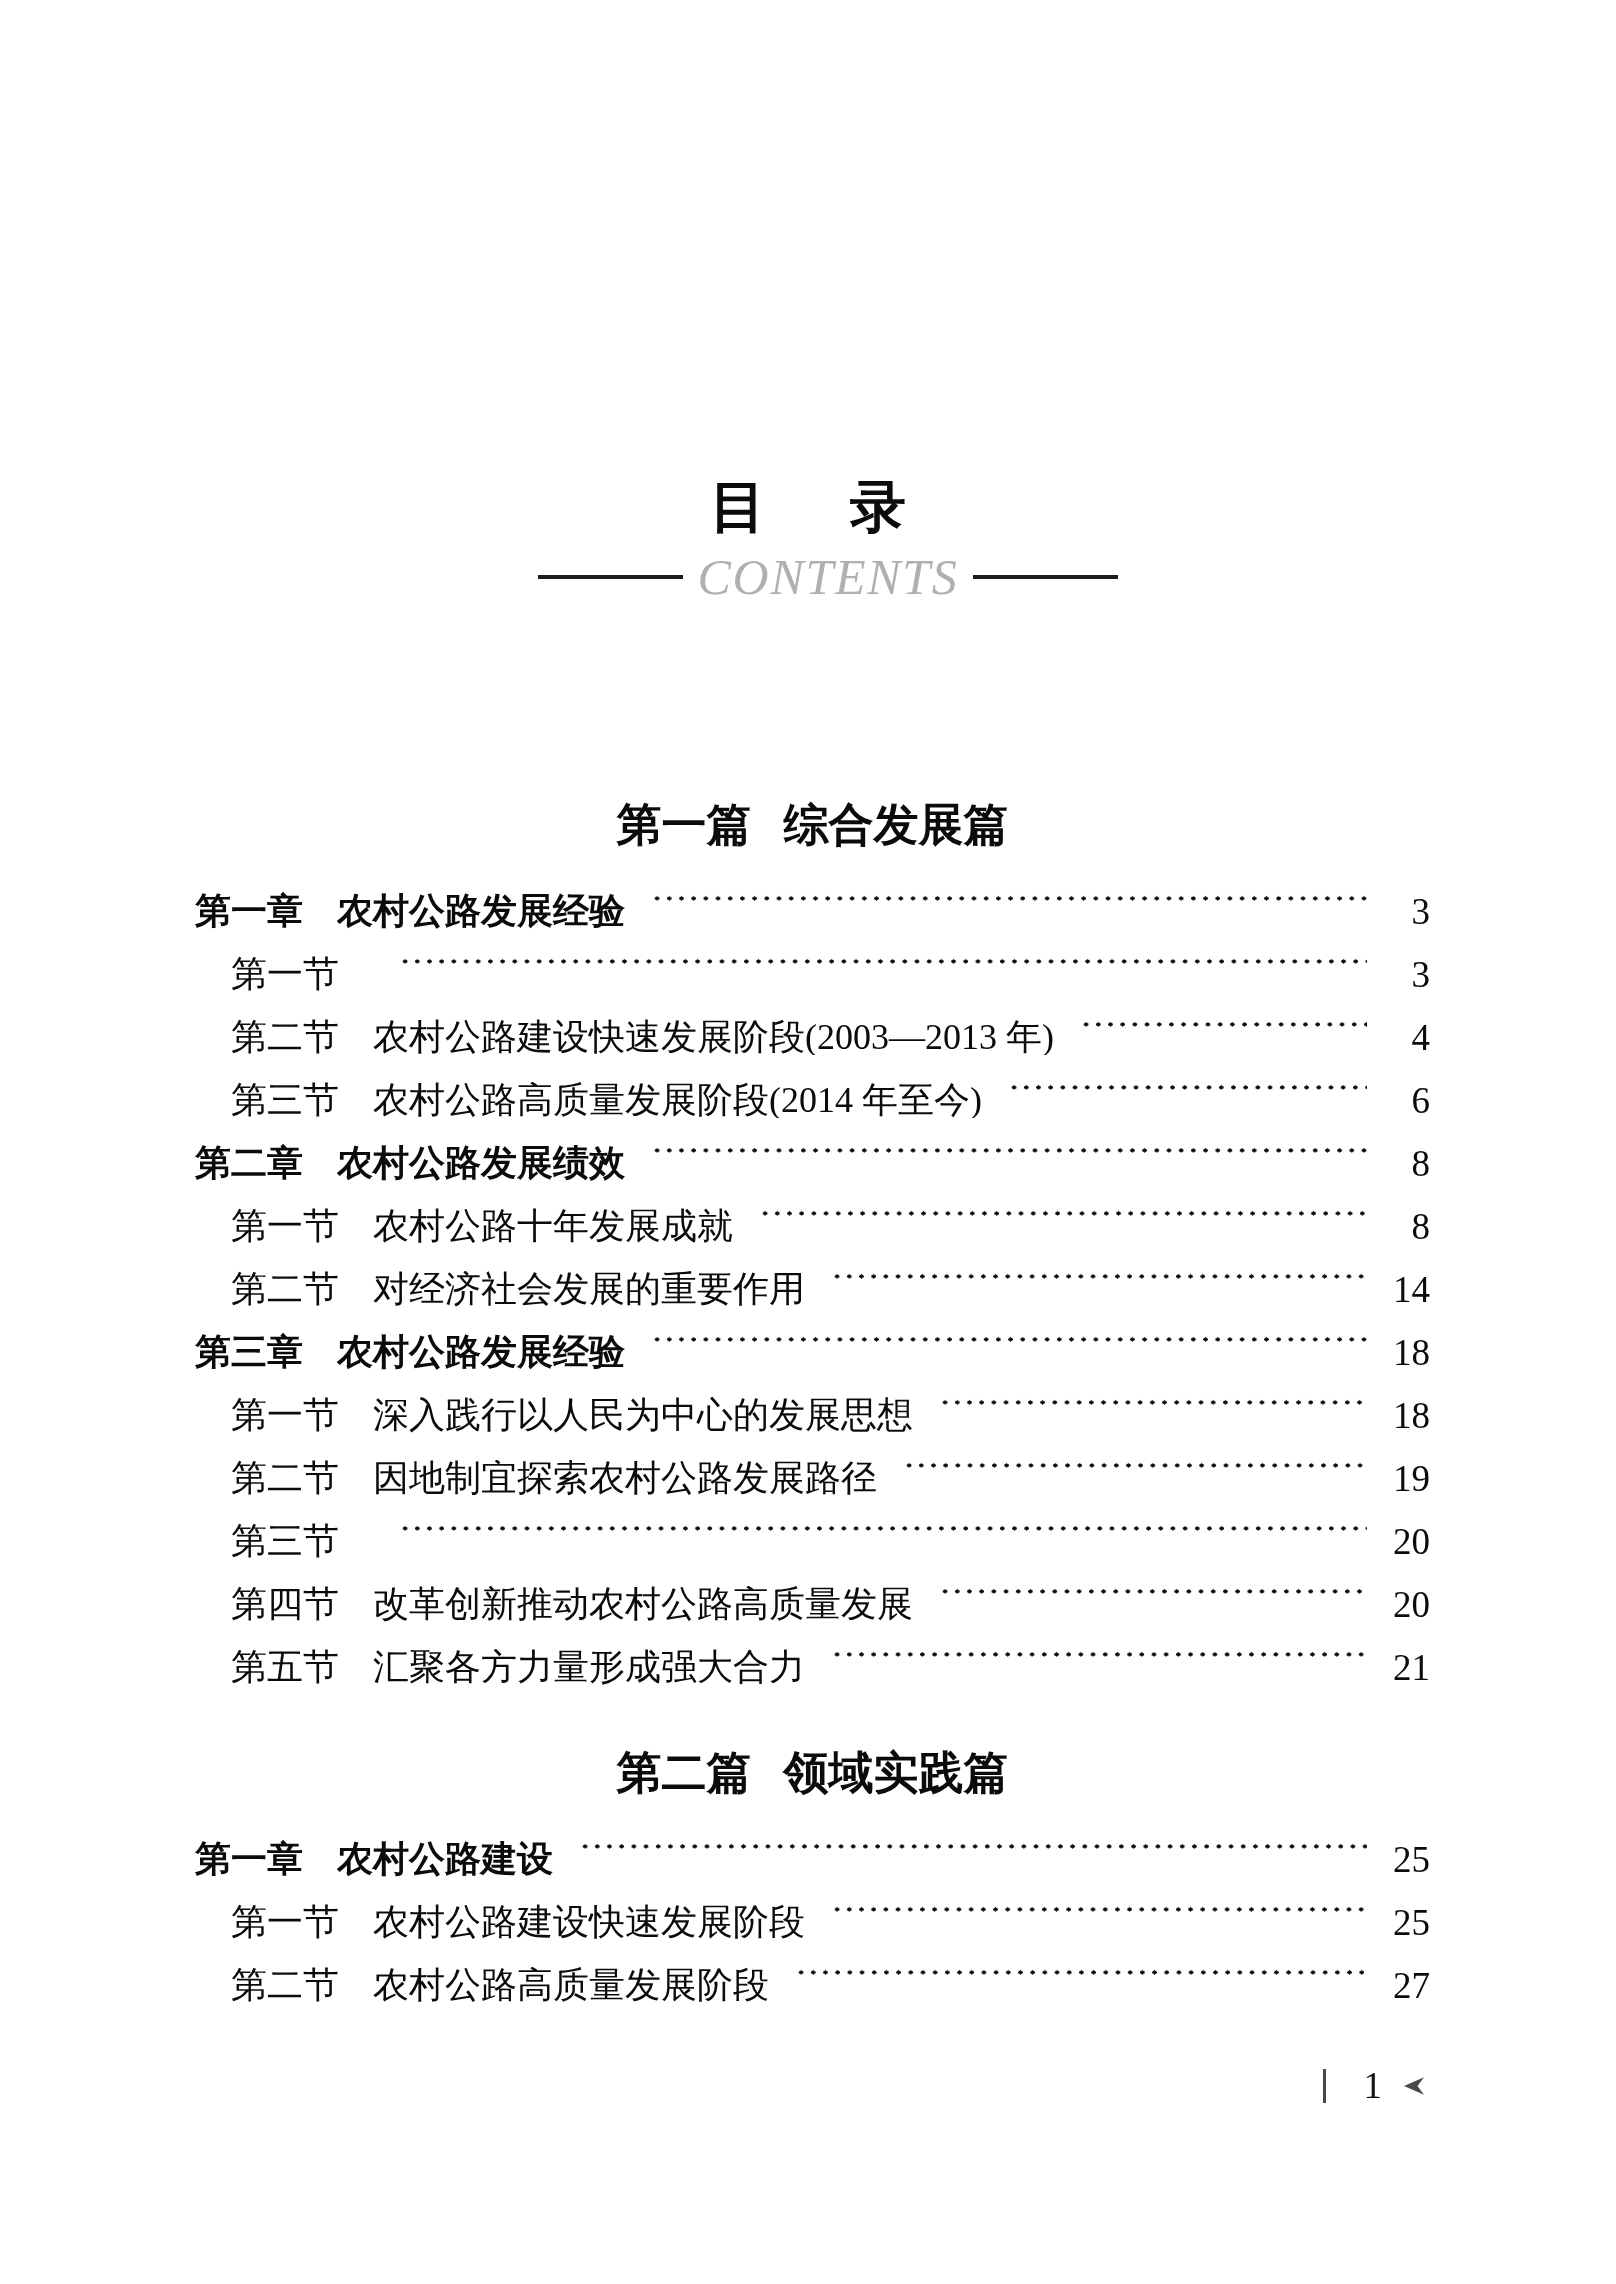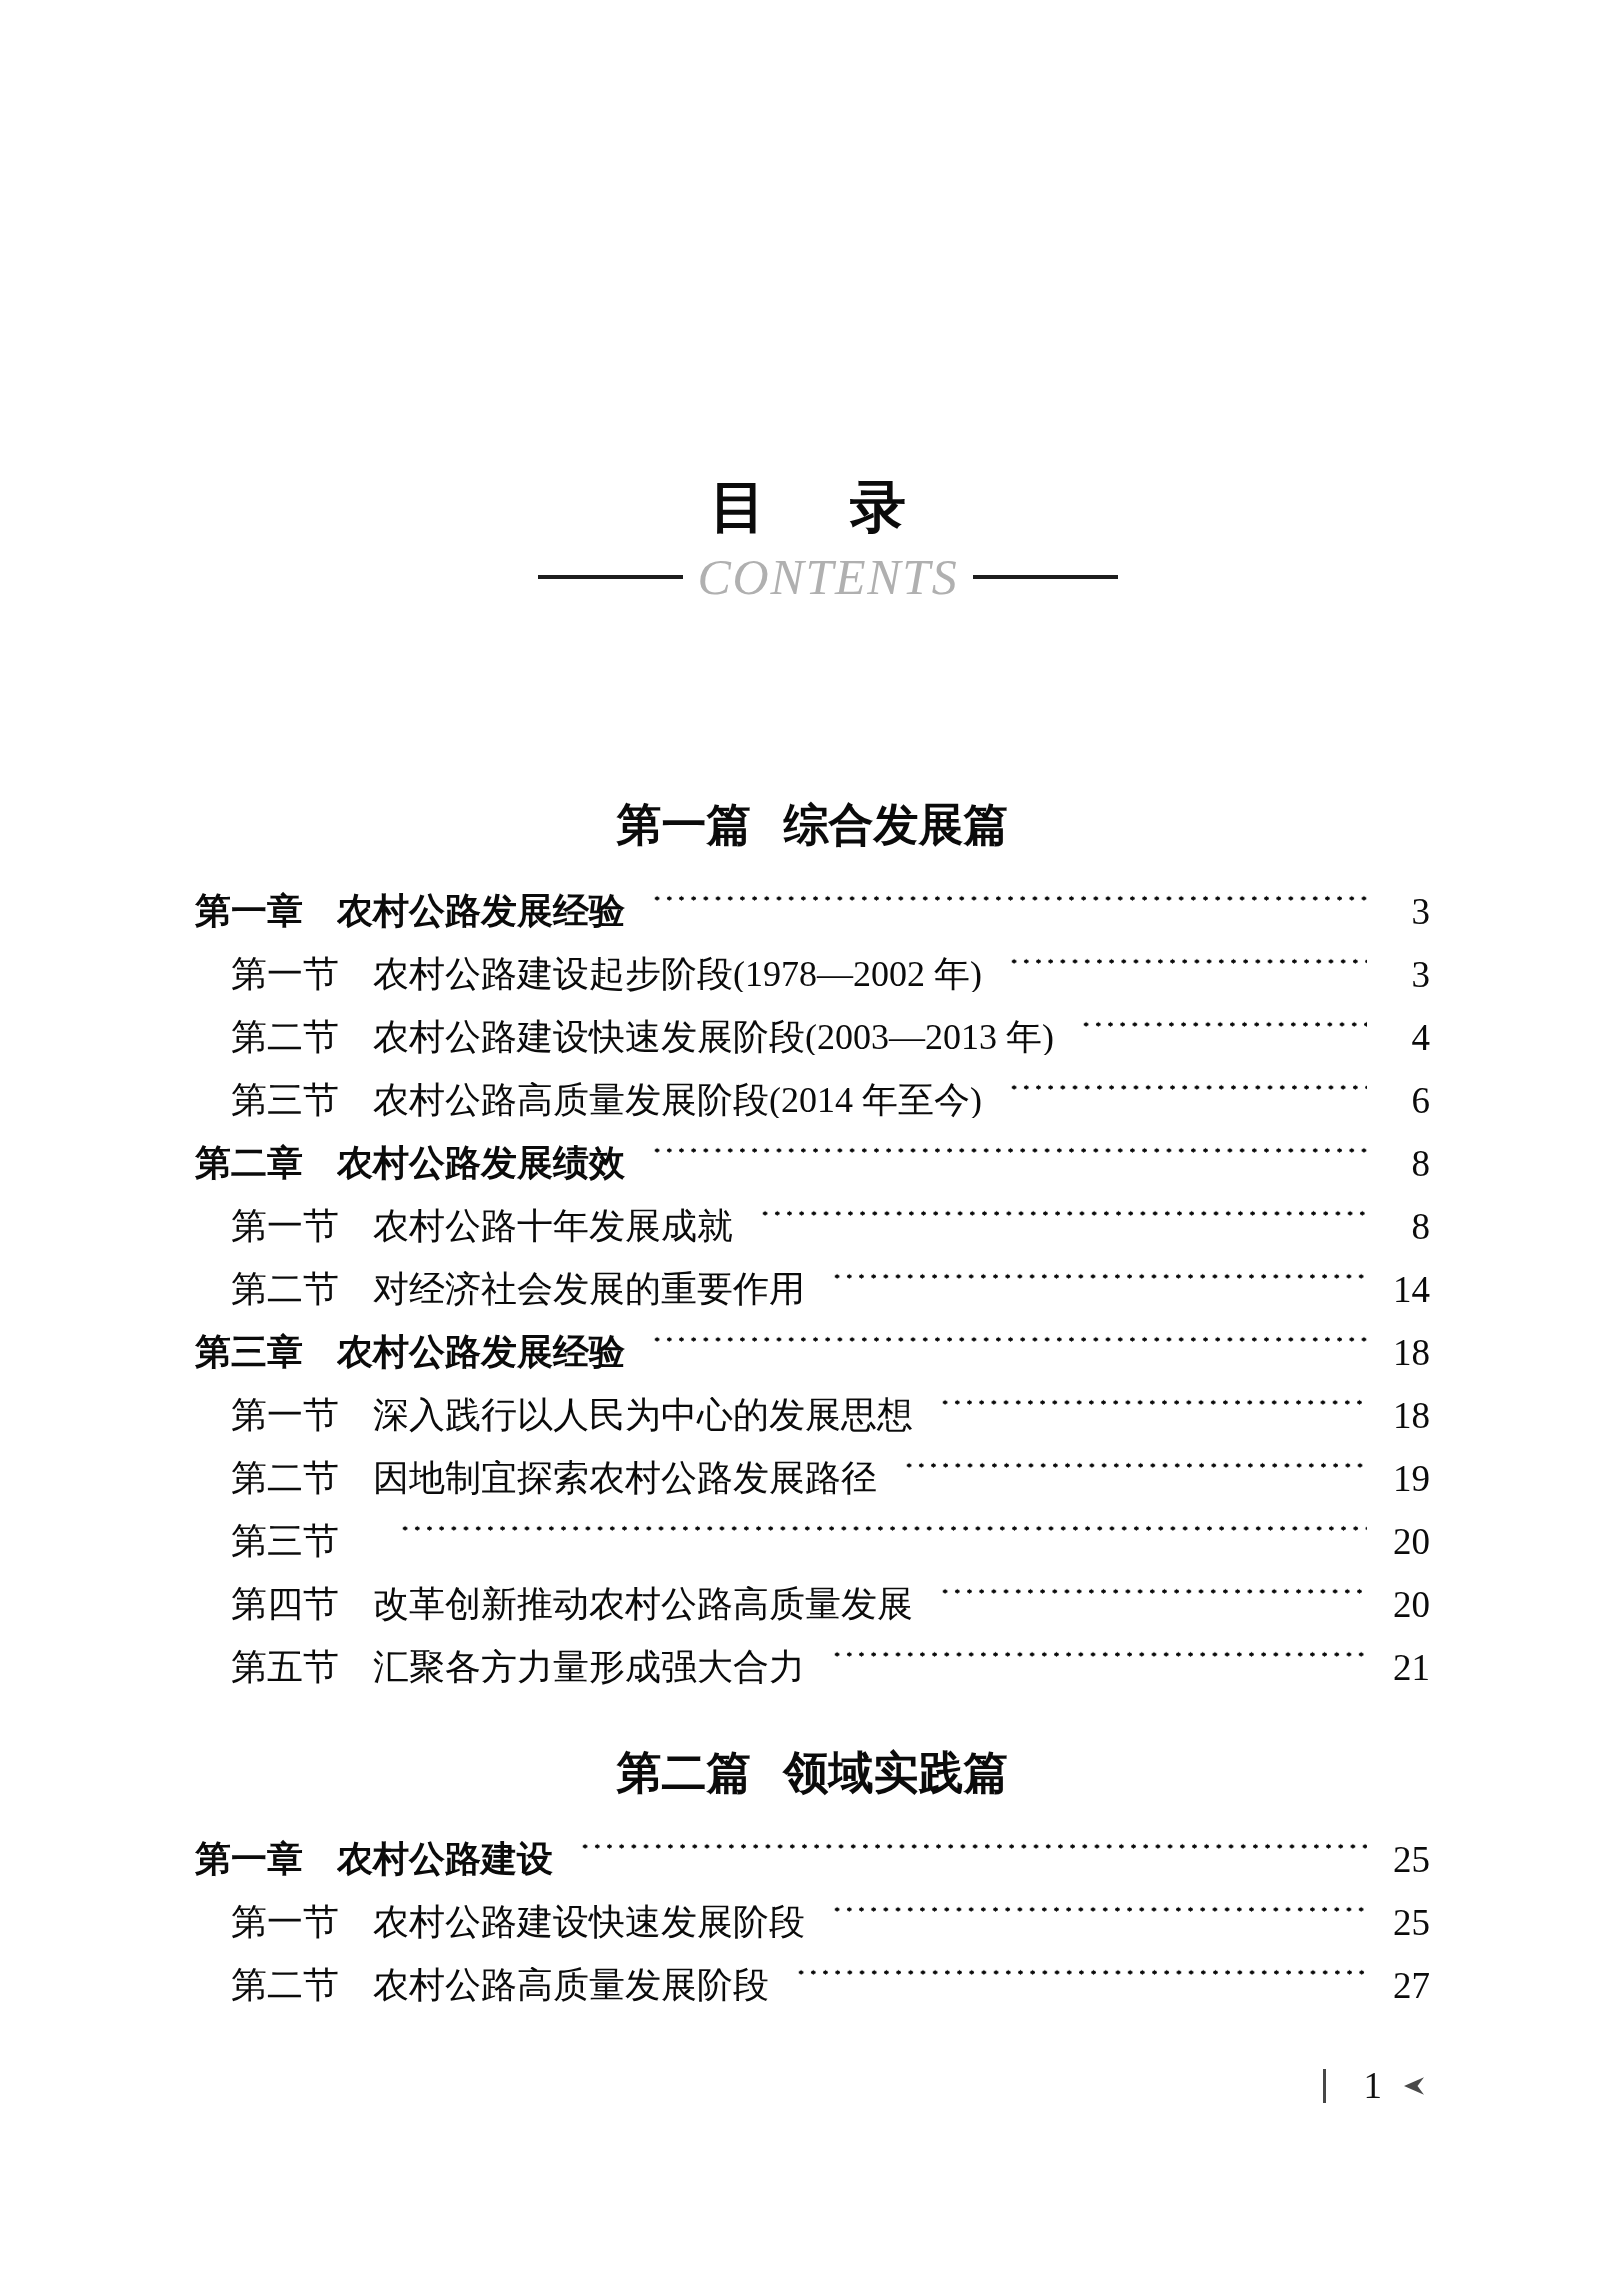--- a/index.html
+++ b/index.html
@@ -155,21 +155,20 @@
     <span>综合发展篇</span>
   </div>
       <div class="toc-row chapter">
     <span class="entry-label">第一章</span>
     <span class="entry-title">农村公路发展经验</span>
     <span class="leader"></span>
     <span class="page-num">3</span>
   </div>
       <div class="toc-row section">
     <span class="entry-label">第一节</span>
-    <span class="entry-title">农村公路建设起步阶段(1978—2002 年)</span>
     <span class="leader"></span>
     <span class="page-num">3</span>
   </div>
       <div class="toc-row section">
     <span class="entry-label">第二节</span>
     <span class="entry-title">农村公路建设快速发展阶段(2003—2013 年)</span>
     <span class="leader"></span>
     <span class="page-num">4</span>
   </div>
       <div class="toc-row section">

